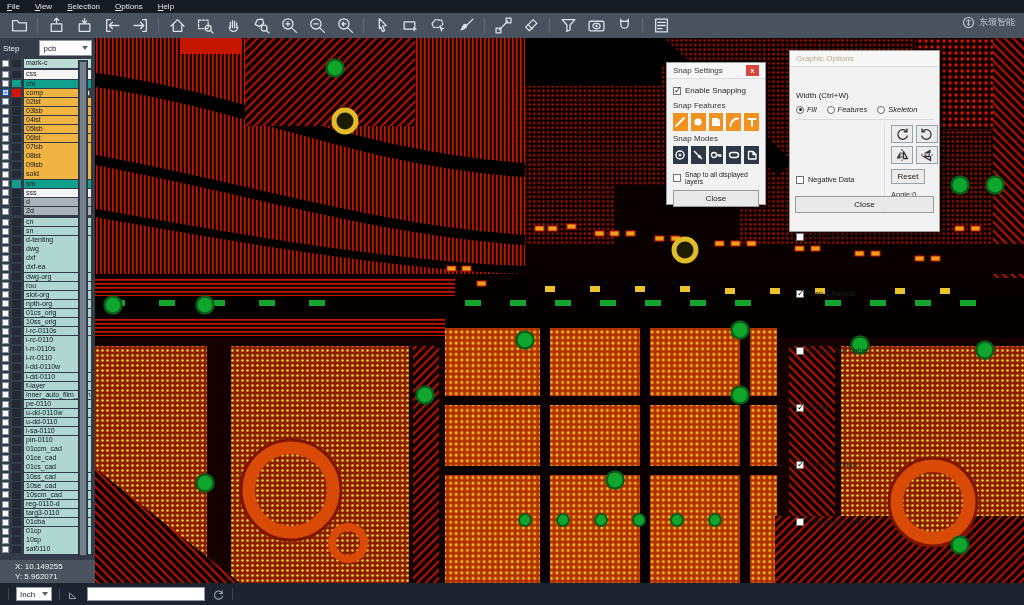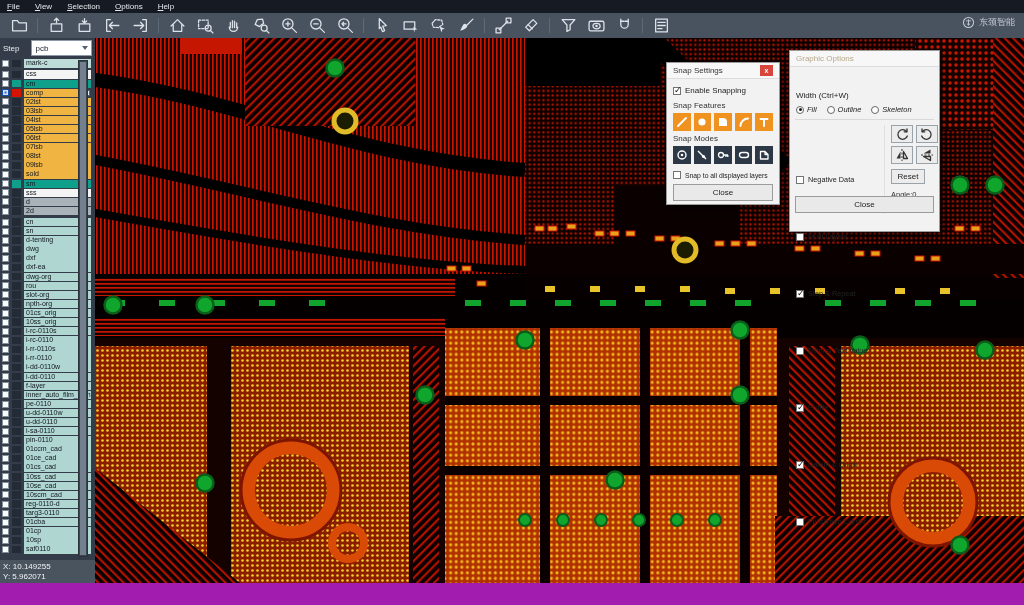--- a/index.html
+++ b/index.html
@@ -16,21 +16,21 @@
   #toolbar{position:absolute;left:0;top:13px;width:1024px;height:25px;background:#49525f;
            display:flex;align-items:center;padding:0 5px;box-sizing:border-box;}
   .tbtn{width:28px;height:22px;display:flex;align-items:center;justify-content:center;color:#dde3ea;border-radius:2px;}
   .tbtn svg{display:block;}
   .tsep{width:1px;height:15px;background:#5f6a78;margin:0 4px;flex:0 0 1px;}
   #logo{position:absolute;right:9px;top:16px;display:flex;align-items:center;gap:4px;color:#c6ccd5;font-size:9px;}
   #logo svg{display:block;}
 
   
   #sidebar{position:absolute;left:0;top:38px;width:95px;height:522px;background:#333c48;box-sizing:border-box;}
-  #stepbar{height:20px;display:flex;align-items:center;gap:12px;padding:0 3px;}
+  #stepbar{height:20px;display:flex;align-items:center;gap:20px;padding:0 3px;}
   #step-label{color:#e9edf2;font-size:8px;}
   #step-select{flex:1;height:14px;background:#fff;border:1px solid #8d99a6;display:flex;align-items:center;
                justify-content:space-between;padding:0 3px;font-size:8px;color:#15202b;}
   .caret-down{width:0;height:0;border-left:3px solid transparent;border-right:3px solid transparent;border-top:4px solid #57636f;}
   #layer-rows{position:absolute;left:2px;right:4px;top:21px;bottom:2px;display:flex;flex-direction:column;overflow:hidden;}
   .lrow{flex:0 0 9.1px;height:9.1px;display:flex;align-items:center;gap:3px;}
   .lrow.gap{margin-top:2px;}
   .lcb{flex:0 0 7px;width:7px;height:7px;background:#fdfdfd;border:1px solid #828f9c;box-sizing:border-box;}
   .lcb.on{background:#2f6fdb;border-color:#1c4ea6;box-shadow:inset 0 0 0 1.5px #cfe0ff;}
   .lsw{flex:0 0 9px;width:9px;height:7.5px;background:#222b36;}
@@ -38,21 +38,21 @@
   .lname{flex:1;height:8.4px;line-height:8.6px;font-size:7px;color:#101820;padding-left:2px;
          white-space:nowrap;overflow:hidden;}
   .bg-pale{background:#bedcd7;} .bg-white{background:#f4f4f4;} .bg-green{background:#0ea08a;}
   .bg-orange{background:#f0b442;} .bg-gray{background:#a9b2b8;} .bg-teal{background:#b0d6d1;}
   .lbadge{flex:0 0 6px;width:6px;height:6px;background:#e8ecef;border:1px solid #57636f;box-sizing:border-box;margin-right:1px;}
   #layer-scrollbar{position:absolute;left:78px;top:22px;bottom:3px;width:8px;background:#3a4450;border:1px solid #2a323c;}
   #layer-scroll-thumb{position:absolute;left:1px;right:1px;top:1px;bottom:1px;background:#74808d;}
 
   
   #statusxy{position:absolute;left:0;top:560px;width:95px;height:23px;background:#49545f;color:#f0f3f6;
-            font-size:8px;line-height:10px;padding:2px 3px;box-sizing:border-box;}
+            font-size:8px;line-height:10px;padding:2px 15px;box-sizing:border-box;}
 
   
   #canvas{position:absolute;left:95px;top:38px;width:929px;height:545px;background:#070000;}
 
   
   #bottombar{position:absolute;left:0;top:583px;width:1024px;height:22px;background:#1d2430;
              display:flex;align-items:center;gap:7px;padding-left:8px;box-sizing:border-box;}
   .bsep{width:1px;height:12px;background:#3c4656;}
   #unit-select{width:36px;height:14px;background:#fff;border:1px solid #8d99a6;display:flex;align-items:center;
                justify-content:space-between;padding:0 3px;font-size:8px;color:#15202b;box-sizing:border-box;}
@@ -68,21 +68,21 @@
         text-align:center;font-weight:bold;}
   .cbrow{display:flex;align-items:center;gap:4px;}
   .cb{flex:0 0 8px;width:8px;height:8px;background:#fff;border:1px solid #737373;box-sizing:border-box;position:relative;}
   .cb.on::after{content:"\2713";position:absolute;left:0;top:-2.5px;font-size:9px;color:#101010;}
   .radio{flex:0 0 8px;width:8px;height:8px;border:1px solid #666;border-radius:50%;background:#fff;position:relative;box-sizing:border-box;}
   .radio.on::after{content:"";position:absolute;left:1.5px;top:1.5px;width:3px;height:3px;background:#1a1a1a;border-radius:50%;}
   .dclose{height:15px;background:#e9e9e9;border:1px solid #9b9b9b;display:flex;align-items:center;justify-content:center;
           font-size:8px;color:#222;}
 
   
-  #snap-dlg{left:666px;top:62px;width:114px;height:143px;}
+  #snap-dlg{left:666px;top:62px;width:100px;height:143px;}
   #snap-body{padding:5px 6px 0 6px;}
   #snap-enable{margin:2px 0 6px 0;}
   .dsec{font-size:8px;color:#333;margin:3px 0 3px 0;}
   .btnrow{display:flex;gap:3px;}
   .featbtn{width:18px;height:18px;background:#ef9220;display:flex;align-items:center;justify-content:center;}
   .modebtn{width:18px;height:18px;background:#2c3845;display:flex;align-items:center;justify-content:center;}
   #snap-alllayers{margin:7px 0 5px 0;}
   #snap-alllayers .lbl{font-size:6.8px;}
   #snap-close{margin:0 0 0 0;}
 
@@ -807,21 +807,21 @@
     </div>
     <div id="gfx-body">
       <div id="gfx-width-label">Width (Ctrl+W)</div>
       <div id="gfx-radios">
           <div class="radiorow">
             <span class="radio on"></span>
                  <span class="lbl">Fill</span>
           </div>
           <div class="radiorow">
             <span class="radio"></span>
-                 <span class="lbl">Outline</span>
+                 <span class="lbl">Features</span>
           </div>
           <div class="radiorow">
             <span class="radio"></span>
                  <span class="lbl">Skeleton</span>
           </div>
         </div>
       <div id="gfx-divider"></div>
       <div id="gfx-checks">
           <div class="cbrow">
             <span class="cb"></span>
@@ -882,14 +882,35 @@
             </div>
           </div>
         <div id="gfx-reset">Reset</div>
         <div id="gfx-angle">Angle:0</div>
         <div id="gfx-mirror">Mirror:No</div>
       </div>
       <div class="dclose" id="gfx-close">Close</div>
     </div>
   </div>
 
+  <div id="bottombar">
+    <div class="bsep"></div>
+    <div id="unit-select">
+      <span>Inch</span>
+      <span class="caret-down"></span>
+    </div>
+    <div class="bsep"></div>
+    <span class="bicon">
+      <svg width="13" height="13" viewBox="0 0 16 16">
+          <path d="M3 13 V6 L11 13 Z" fill="none" stroke="currentColor" stroke-width="1.2" stroke-linejoin="round"></path>
+        </svg>
+    </span>
+    <input id="cmd-input" value="" style="">
+    <span class="bicon">
+      <svg width="13" height="13" viewBox="0 0 16 16">
+          <path d="M12.5 6.5 A5 5 0 1 0 13 9.5" fill="none" stroke="currentColor" stroke-width="1.3"></path>
+          <path d="M12.5 3 V6.8 H8.8" fill="none" stroke="currentColor" stroke-width="1.3"></path>
+        </svg>
+    </span>
+    <div class="bsep"></div>
+  </div>
 
 </div>
 
 </body></html>

